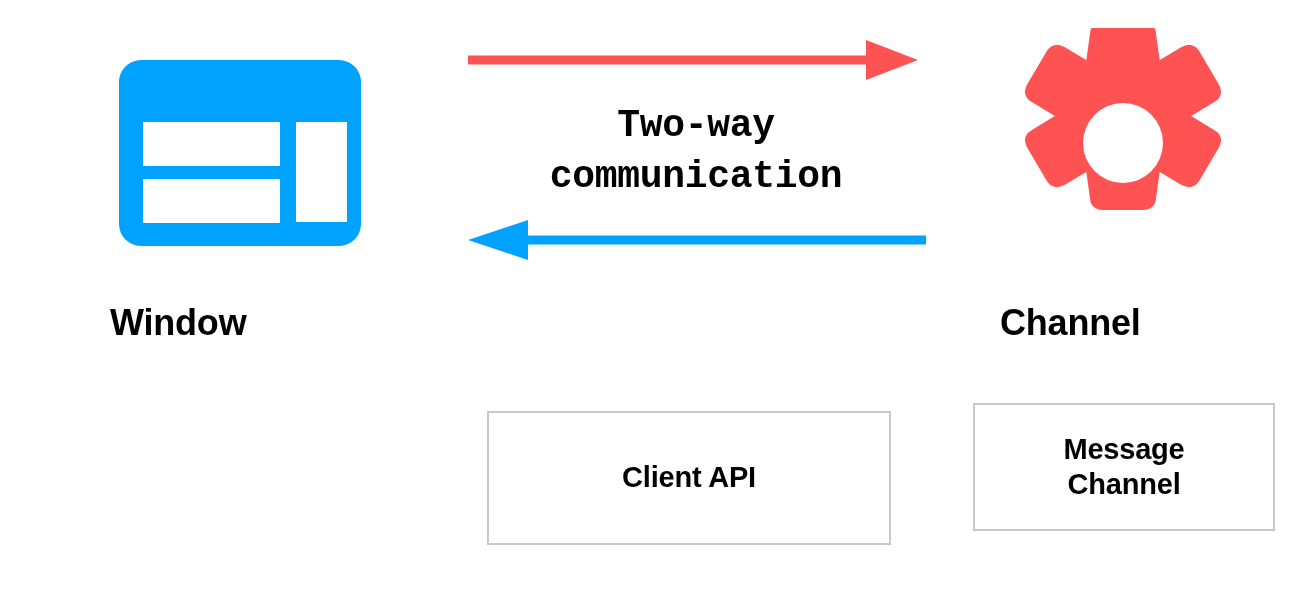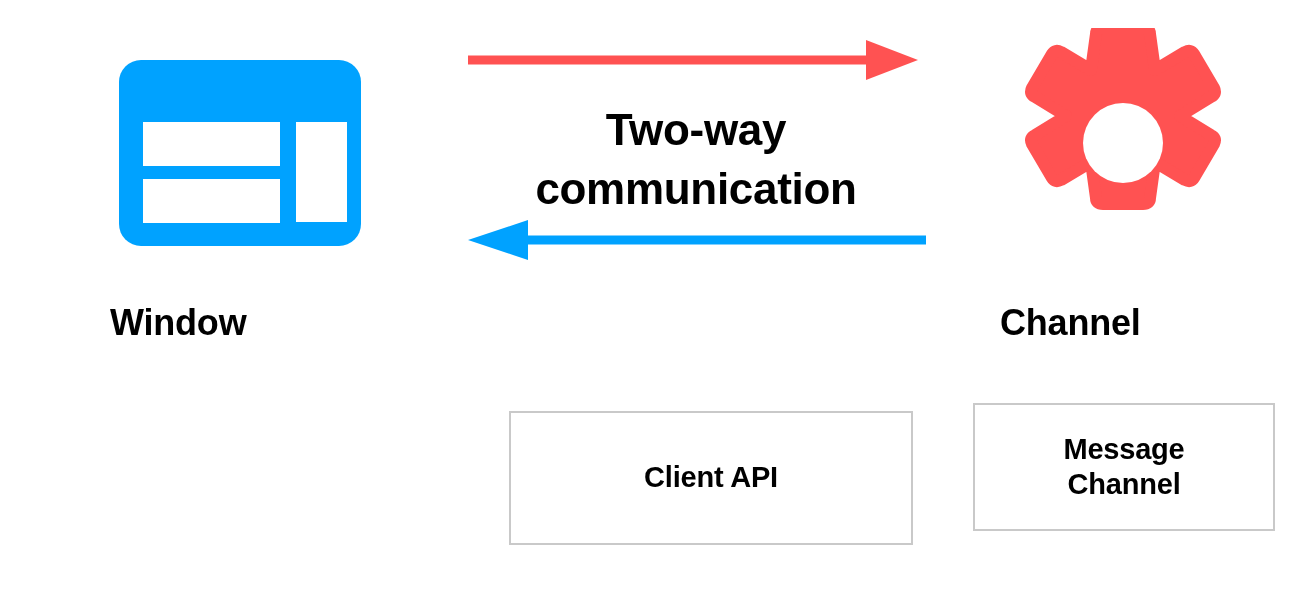--- a/index.html
+++ b/index.html
@@ -55,25 +55,26 @@
   .arrow-red  { left: 466px; top: 38px;  width: 456px; height: 44px; }
   .arrow-blue { left: 466px; top: 218px; width: 462px; height: 44px; }
 
   
   .center-label {
     position: absolute;
     left: 468px;
     top: 100px;
     width: 456px;
     text-align: center;
-    font-size: 44px;
+    font-size: 38px;
     font-weight: bold;
     line-height: 1.35;
     color: #000000;
     letter-spacing: -0.3px;
+    font-family: Liberation Mono, monospace;
   }
 
   
   .node-caption {
     position: absolute;
     font-size: 36px;
     font-weight: bold;
     color: #000000;
     letter-spacing: -0.2px;
   }
@@ -92,21 +93,21 @@
     text-align: center;
     font-size: 29px;
     font-weight: bold;
     color: #000000;
     line-height: 1.22;
     padding: 6px 12px;
     white-space: pre-line;
     letter-spacing: -0.2px;
   }
   .api-box-0 { left: 28px;  top: 411px; width: 405px; height: 134px; }
-  .api-box-1 { left: 487px; top: 411px; width: 404px; height: 134px; margin-left: 22px; }
+  .api-box-1 { left: 487px; top: 411px; width: 404px; height: 134px; }
   .api-box-2 { left: 973px; top: 403px; width: 302px; height: 128px; }
 </style>
 </head>
 <body>
 
 <div id="canvas">
 
   <div class="window-icon">
     <div class="window-pane pane-top-left"></div>
     <div class="window-pane pane-bottom-left"></div>

